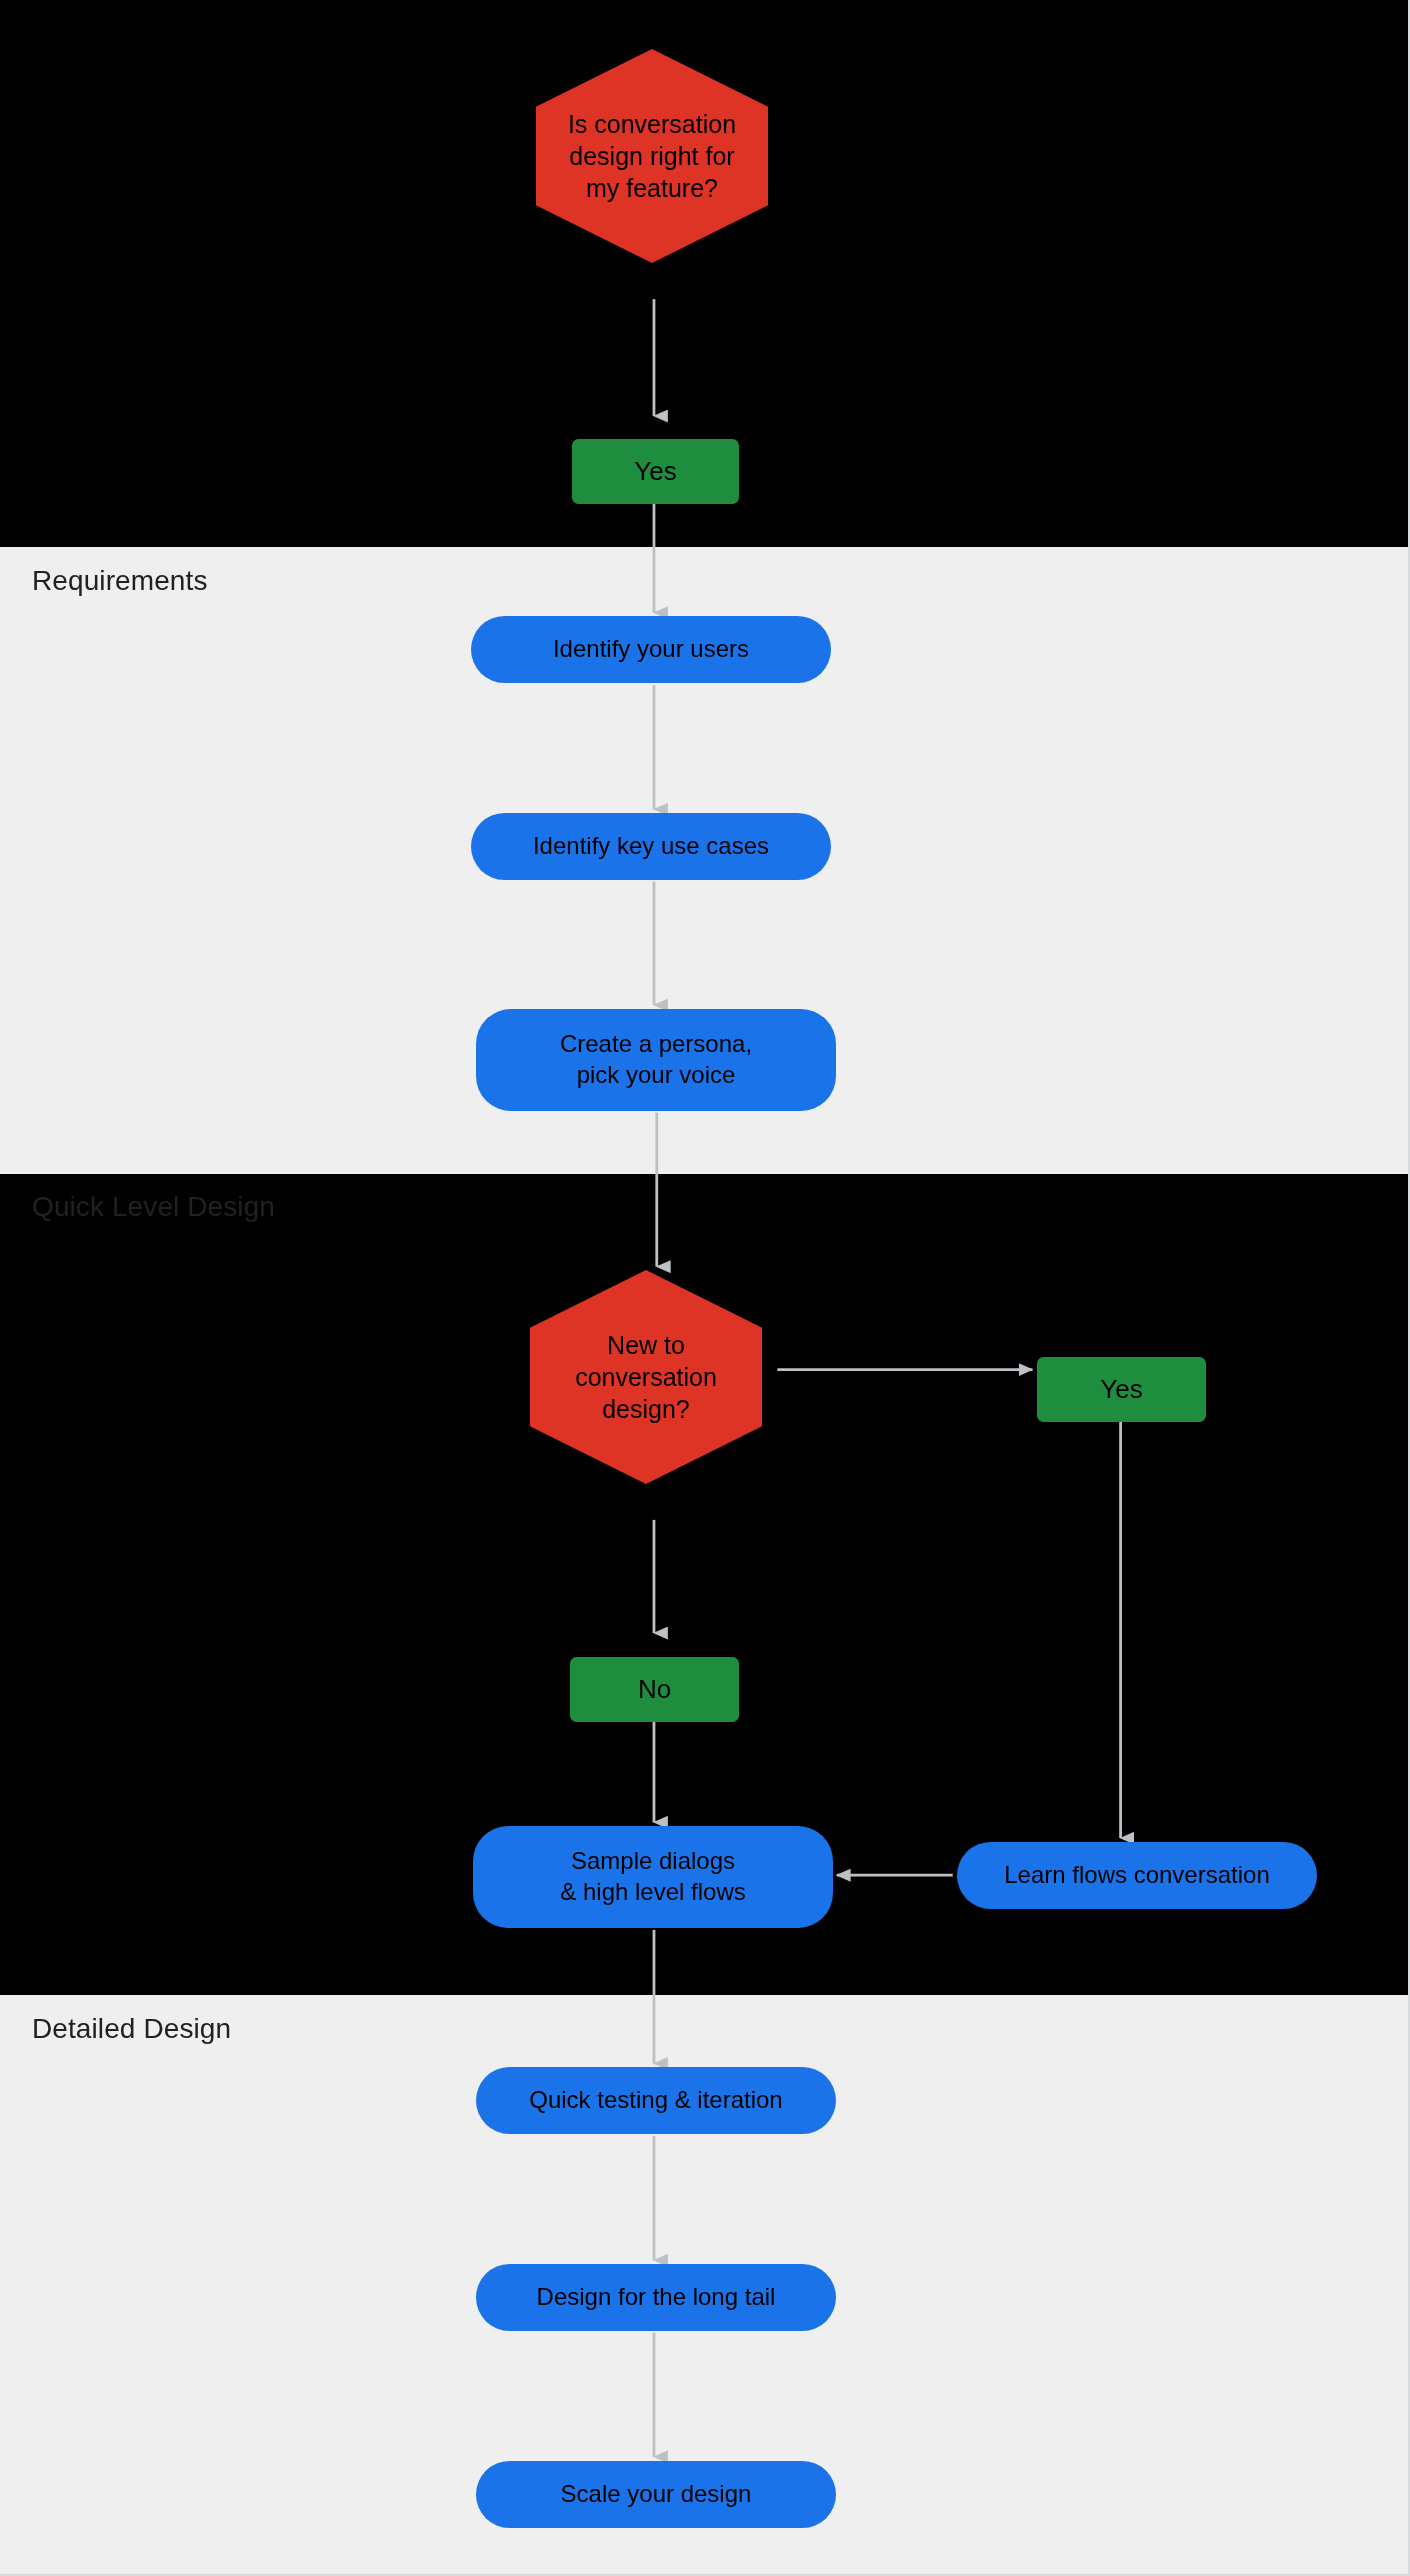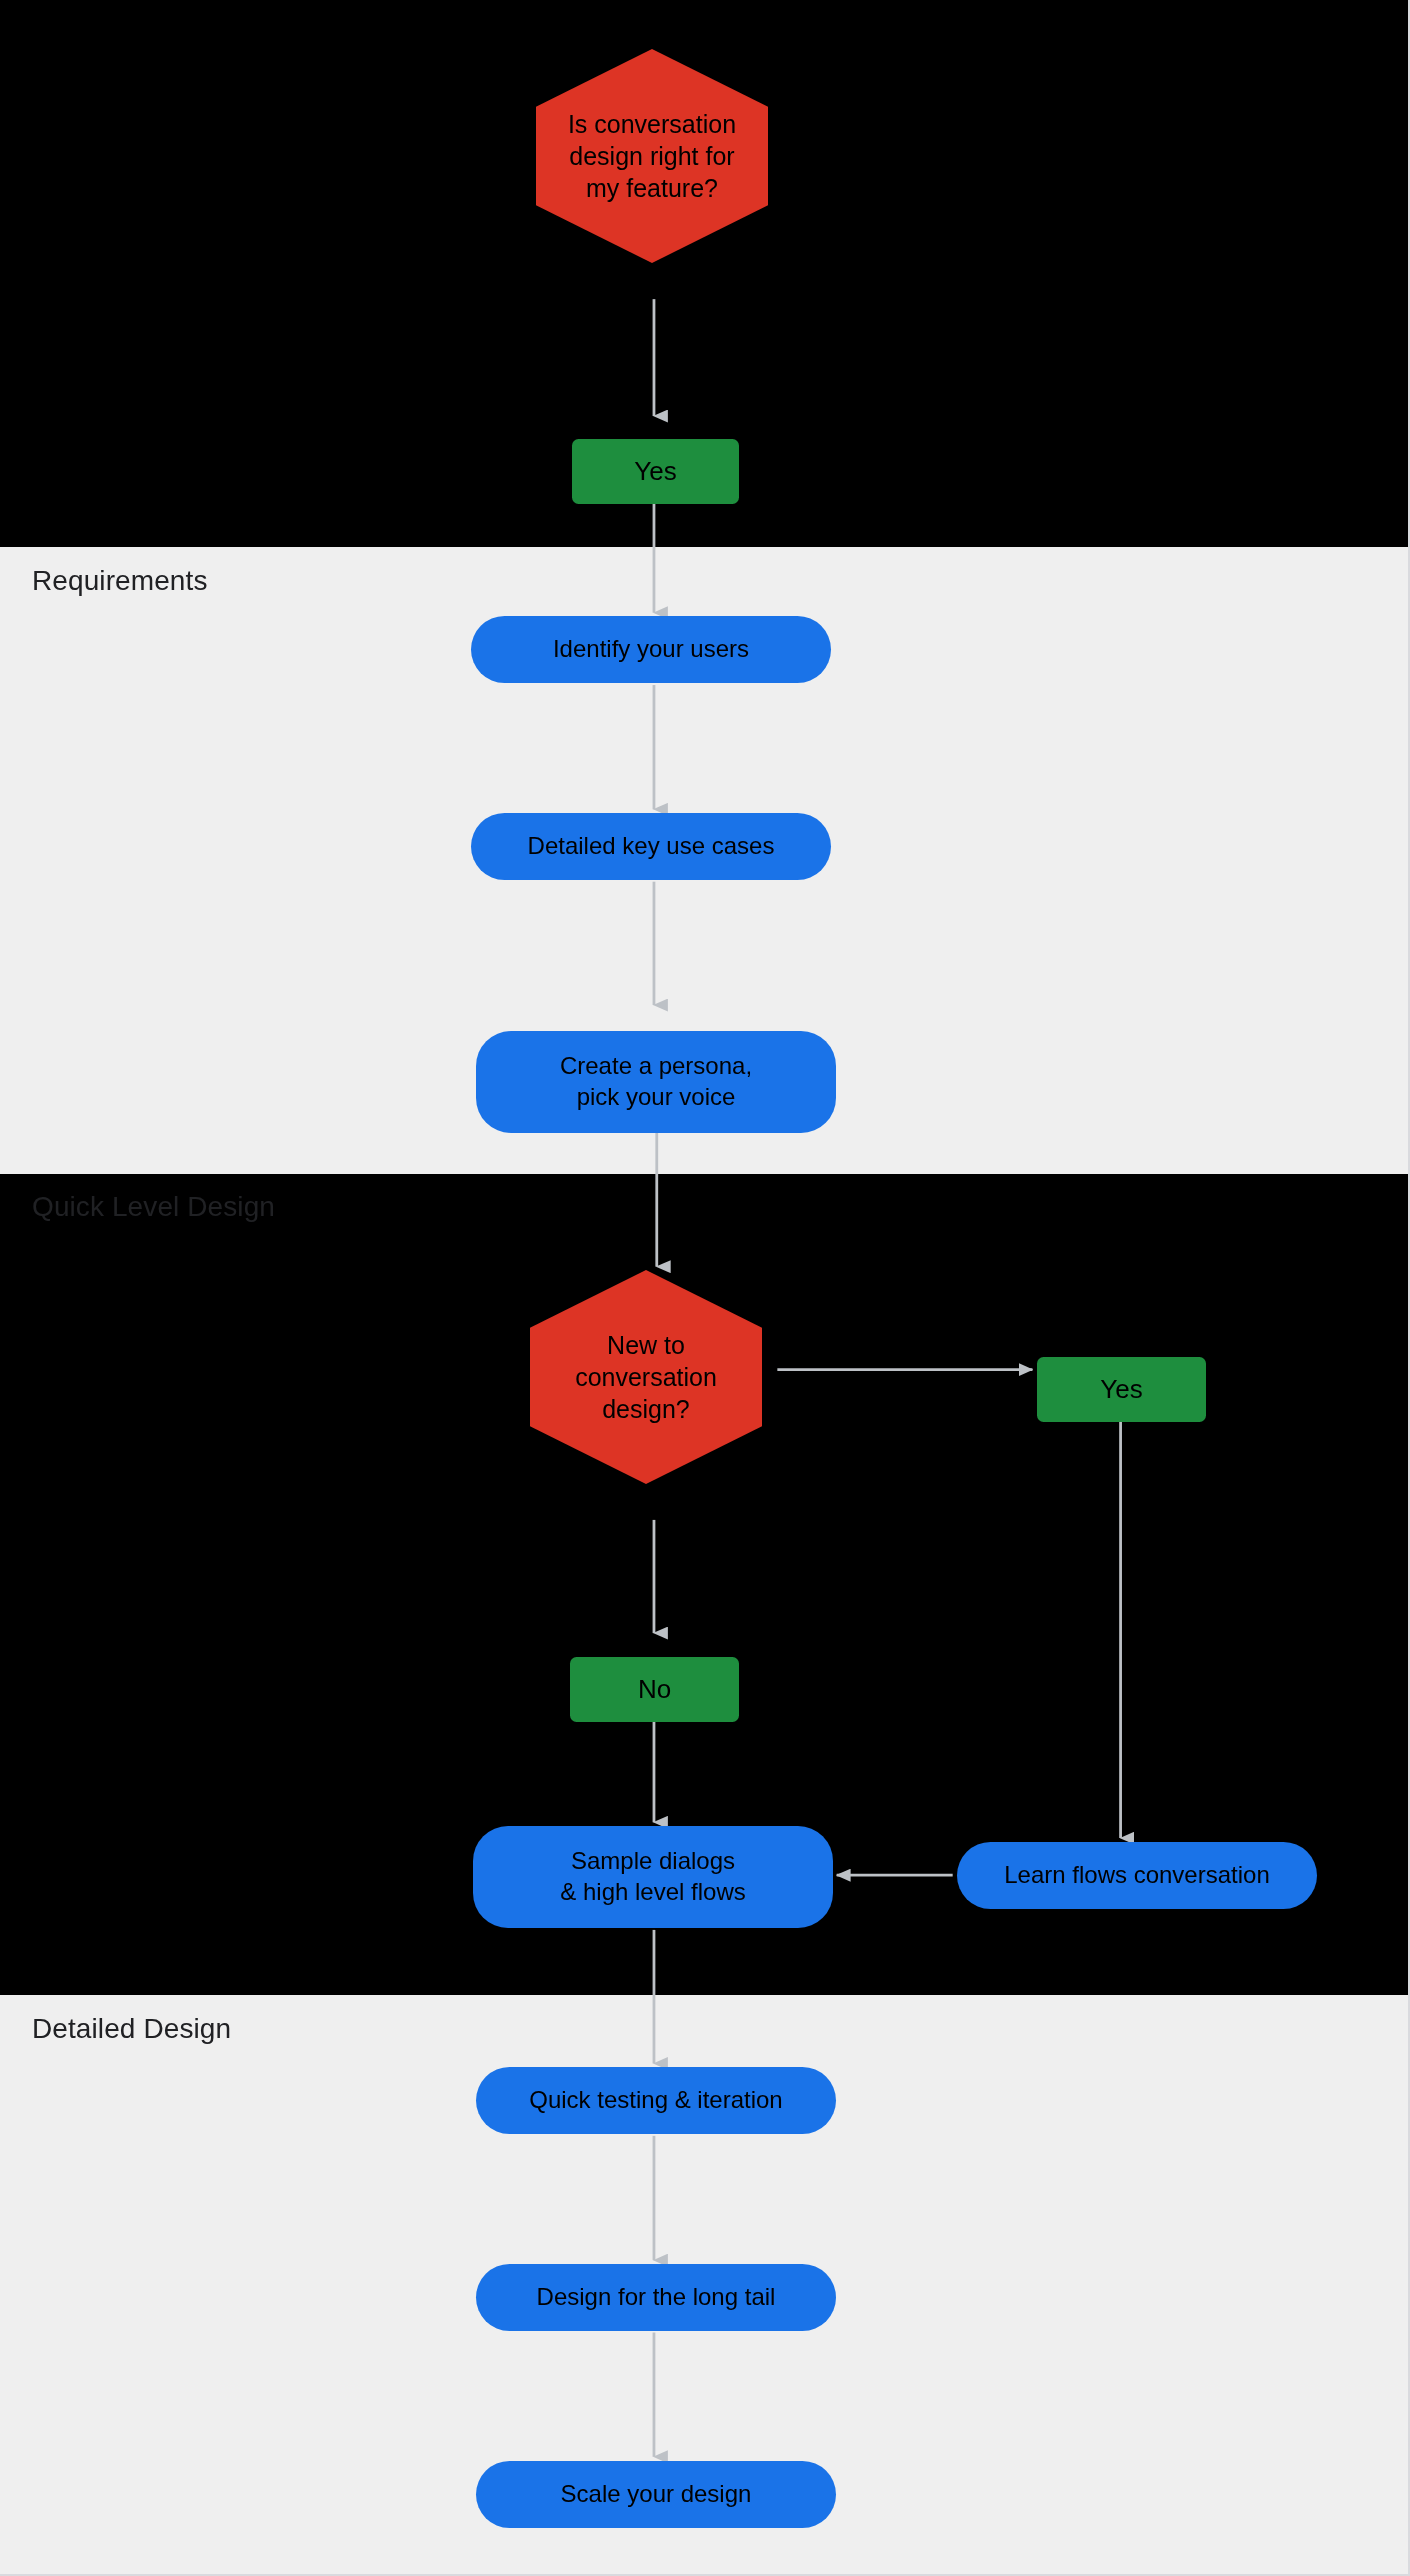--- a/index.html
+++ b/index.html
@@ -124,22 +124,22 @@
         <line x1="705" y1="2514" x2="705" y2="2648" stroke="#bdc1c6" stroke-width="3" marker-end="url(#arrowhead-down)"></line>
       </g>
   </svg>
 
   <div id="nodes">
       <div class="node node-hex" style="left: 536px; top: 49px; width: 232px; height: 214px;">Is conversation
 design right for
 my feature?</div>
       <div class="node node-green" style="left: 572px; top: 419px; width: 167px; height: 65px;">Yes</div>
       <div class="node node-blue pill" style="left: 471px; top: 616px; width: 360px; height: 67px;">Identify your users</div>
-      <div class="node node-blue pill" style="left: 471px; top: 813px; width: 360px; height: 67px;">Detailed key use cases</div>
-      <div class="node node-blue rrect" style="left: 476px; top: 1009px; width: 360px; height: 102px; margin-top: 22px;">Create a persona,
+      <div class="node node-blue pill" style="left: 471px; top: 813px; width: 360px; height: 67px;">Identify key use cases</div>
+      <div class="node node-blue rrect" style="left: 476px; top: 1009px; width: 360px; height: 102px;">Create a persona,
 pick your voice</div>
       <div class="node node-hex" style="left: 530px; top: 1270px; width: 232px; height: 214px;">New to
 conversation
 design?</div>
       <div class="node node-green" style="left: 1037px; top: 1337px; width: 169px; height: 65px;">Yes</div>
       <div class="node node-green" style="left: 570px; top: 1637px; width: 169px; height: 65px;">No</div>
       <div class="node node-blue rrect" style="left: 473px; top: 1826px; width: 360px; height: 102px;">Sample dialogs
 &amp; high level flows</div>
       <div class="node node-blue pill" style="left: 957px; top: 1842px; width: 360px; height: 67px;">Learn flows conversation</div>
       <div class="node node-blue pill" style="left: 476px; top: 2067px; width: 360px; height: 67px;">Quick testing &amp; iteration</div>

